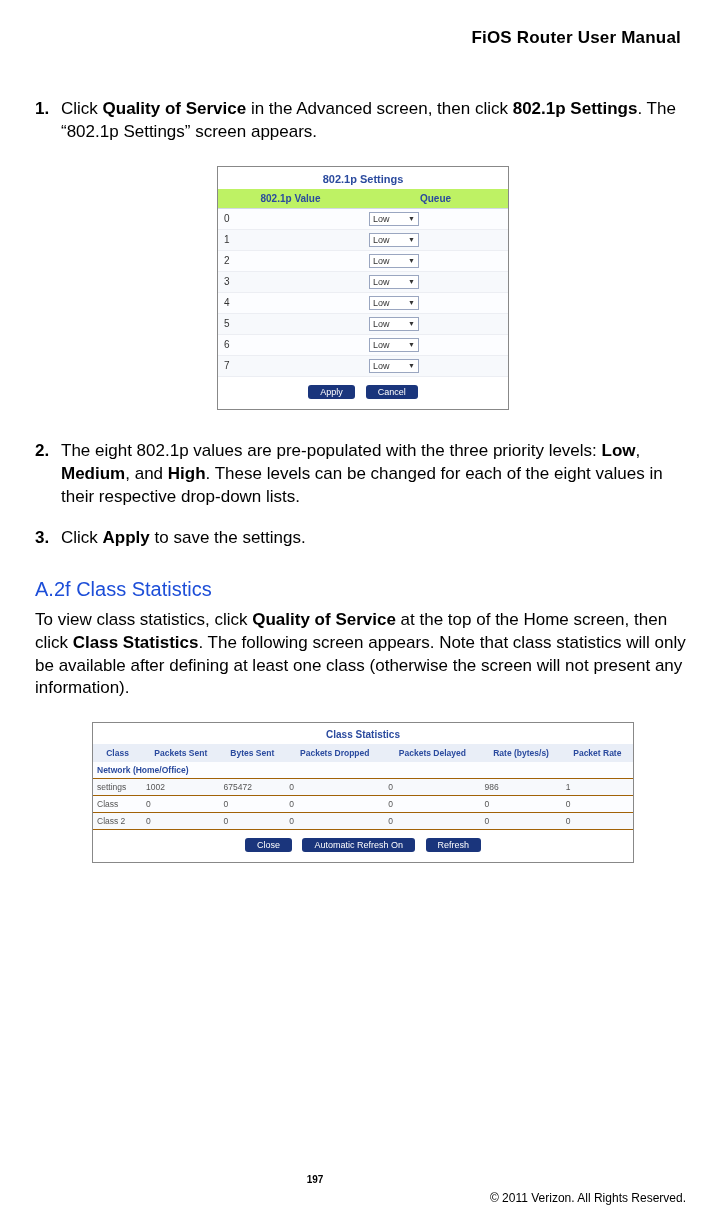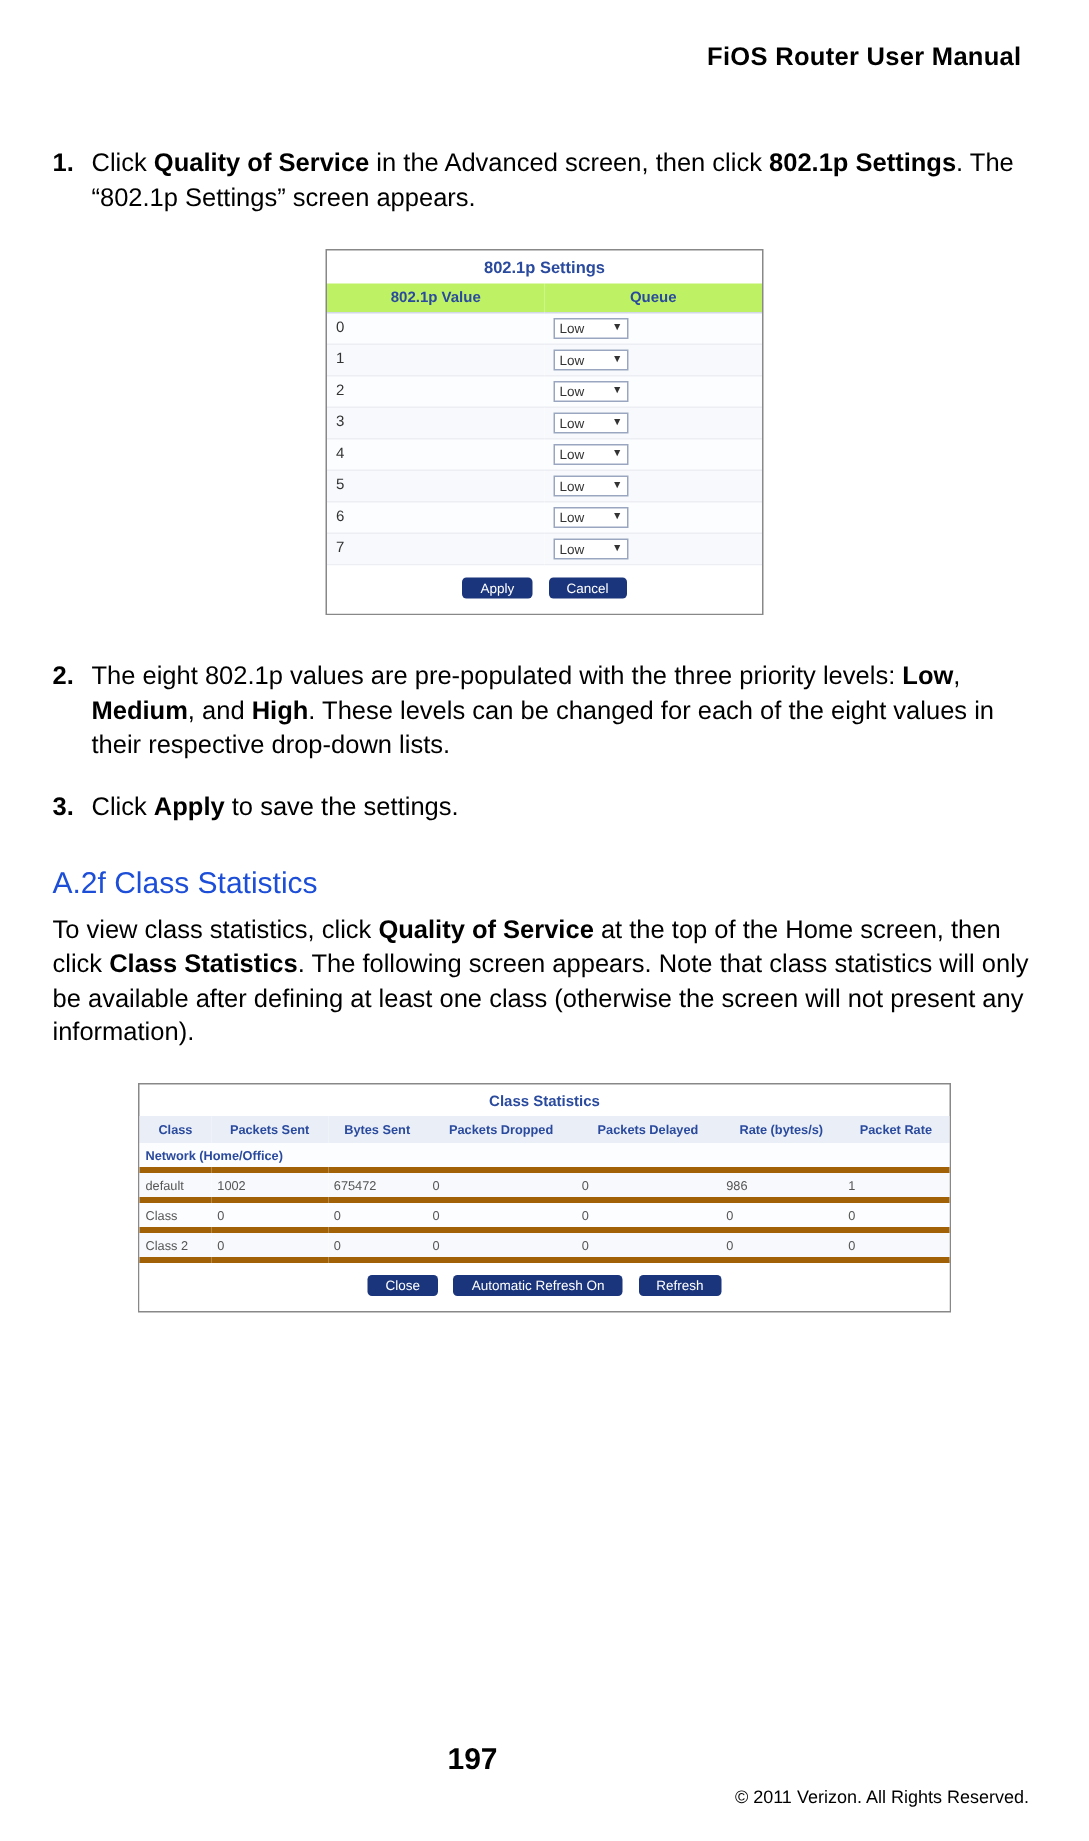--- a/index.html
+++ b/index.html
@@ -154,39 +154,39 @@
   }
   .figstats .netrow td {
     color: #2a4a9e;
     font-weight: 700;
     font-size: 8.5px;
     padding: 3px 4px;
     background: #fcfdff;
   }
   .figstats td {
     padding: 3px 4px;
-    border-bottom: 4px solid #a16207;
+    border-bottom: 1px solid #a16207;
     background: #f7f9fc;
     color: #555;
     font-size: 8.5px;
   }
   .figstats tr:nth-child(even) td { background: #fcfdff; }
   .figstats .btnrow {
     text-align: center;
     padding: 8px 0 10px 0;
     background: #fff;
   }
   .page-number {
     position: absolute;
     bottom: 42px;
     left: 0;
     width: 630px;
     text-align: center;
     font-weight: 700;
-    font-size: 20px;
+    font-size: 10px;
   }
   .footer-copy {
     position: absolute;
     bottom: 22px;
     right: 40px;
     font-size: 12px;
     color: #000;
   }
 </style>
 </head>
@@ -310,21 +310,21 @@
             <th>Bytes Sent</th>
             <th>Packets Dropped</th>
             <th>Packets Delayed</th>
             <th>Rate (bytes/s)</th>
             <th>Packet Rate</th>
           </tr>
           <tr class="netrow">
                 <td colspan="7">Network (Home/Office)</td>
               </tr>
           <tr>
-            <td>default</td>
+            <td>settings</td>
             <td>1002</td>
             <td>675472</td>
             <td>0</td>
             <td>0</td>
             <td>986</td>
             <td>1</td>
           </tr>
           <tr>
             <td>Class</td>
             <td>0</td>

